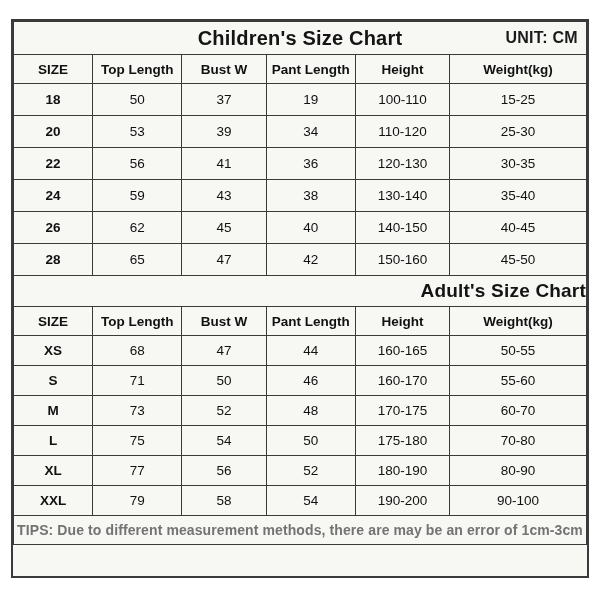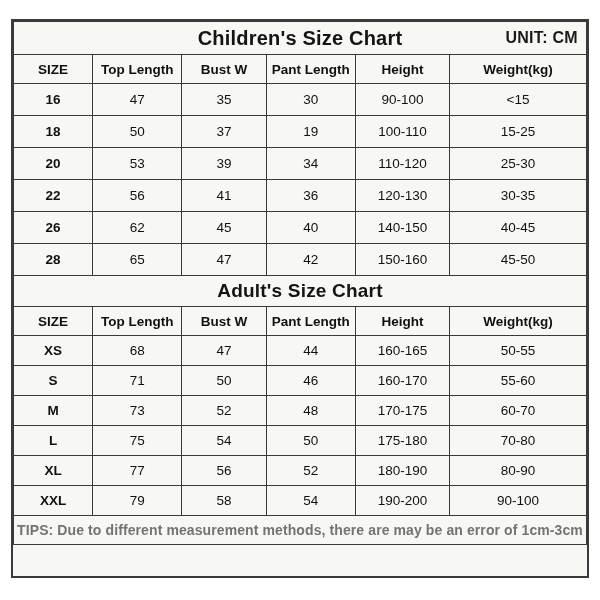--- a/index.html
+++ b/index.html
@@ -105,20 +105,21 @@
 
   .adult-title-row td {
     background: #ffffff;
     height: 30px;
     border-left: none;
     border-right: none;
   }
   .adult-title-row .title-text {
     font-size: 19px;
     line-height: 30px;
+    text-align: right;
   }
 
   .adult-row td {
     height: 29px;
   }
 
   .tips-row td {
     height: 28px;
     background: #f7f7f4;
     border-left: none;
@@ -159,28 +160,20 @@
         <tr class="head-row">
           <th>SIZE</th>
           <th>Top Length</th>
           <th>Bust W</th>
           <th>Pant Length</th>
           <th>Height</th>
           <th>Weight(kg)</th>
         </tr>
 
         <tr class="data-row">
-          <td class="size-cell">16</td>
-          <td>47</td>
-          <td>35</td>
-          <td>30</td>
-          <td>90-100</td>
-          <td>&lt;15</td>
-        </tr>
-        <tr class="data-row">
           <td class="size-cell">18</td>
           <td>50</td>
           <td>37</td>
           <td>19</td>
           <td>100-110</td>
           <td>15-25</td>
         </tr>
         <tr class="data-row">
           <td class="size-cell">20</td>
           <td>53</td>
@@ -189,20 +182,28 @@
           <td>110-120</td>
           <td>25-30</td>
         </tr>
         <tr class="data-row">
           <td class="size-cell">22</td>
           <td>56</td>
           <td>41</td>
           <td>36</td>
           <td>120-130</td>
           <td>30-35</td>
+        </tr>
+        <tr class="data-row">
+          <td class="size-cell">24</td>
+          <td>59</td>
+          <td>43</td>
+          <td>38</td>
+          <td>130-140</td>
+          <td>35-40</td>
         </tr>
         <tr class="data-row">
           <td class="size-cell">26</td>
           <td>62</td>
           <td>45</td>
           <td>40</td>
           <td>140-150</td>
           <td>40-45</td>
         </tr>
         <tr class="data-row">

